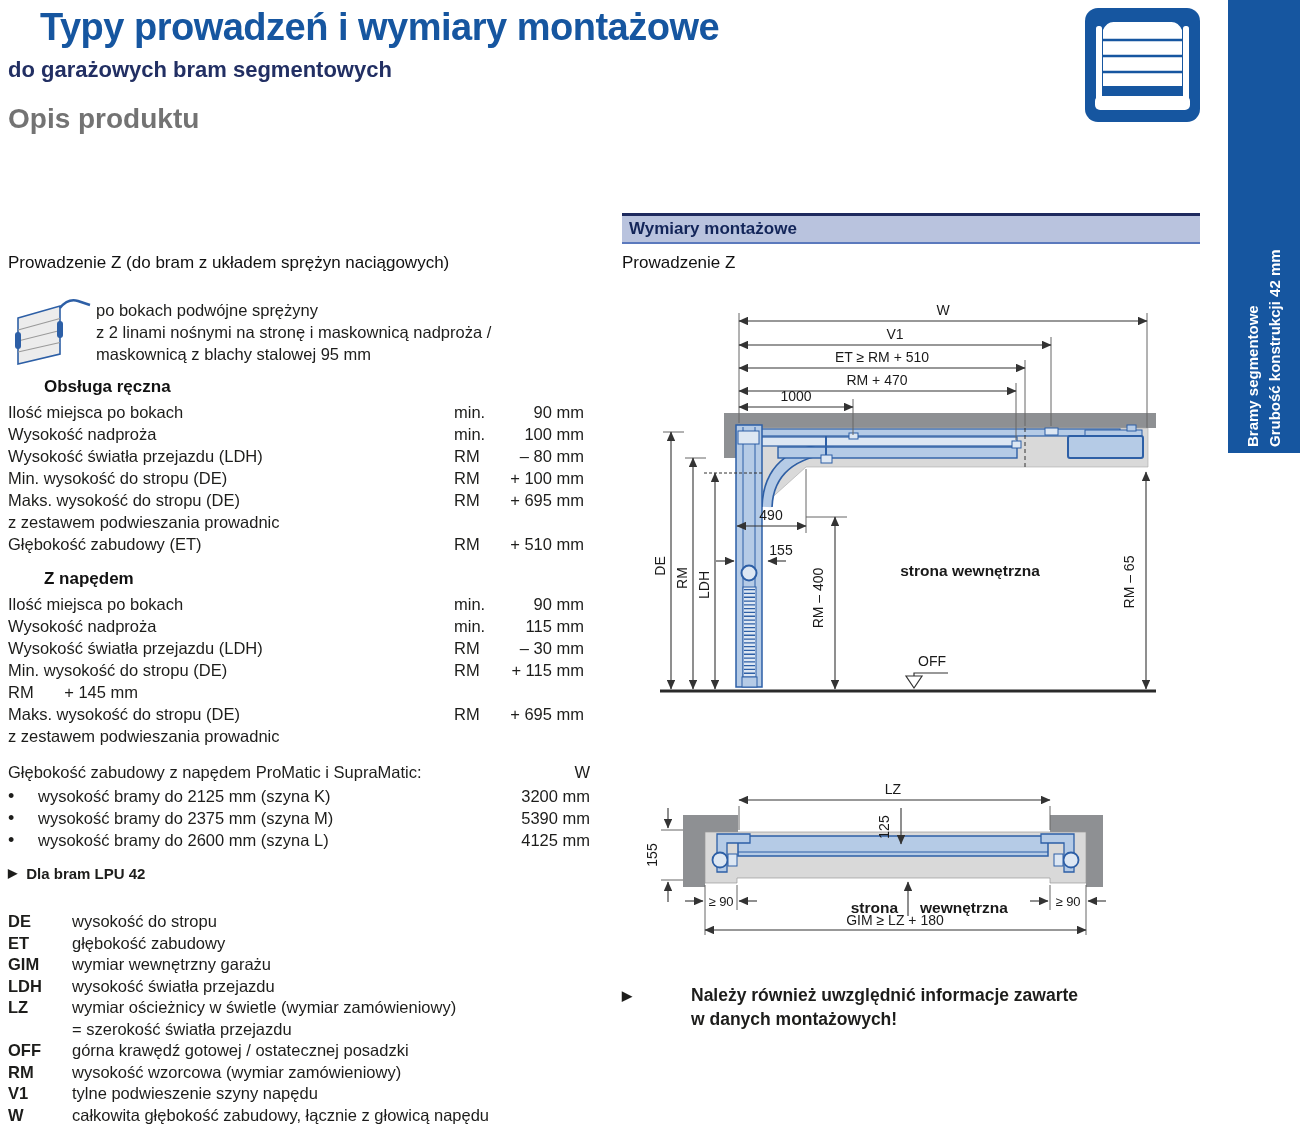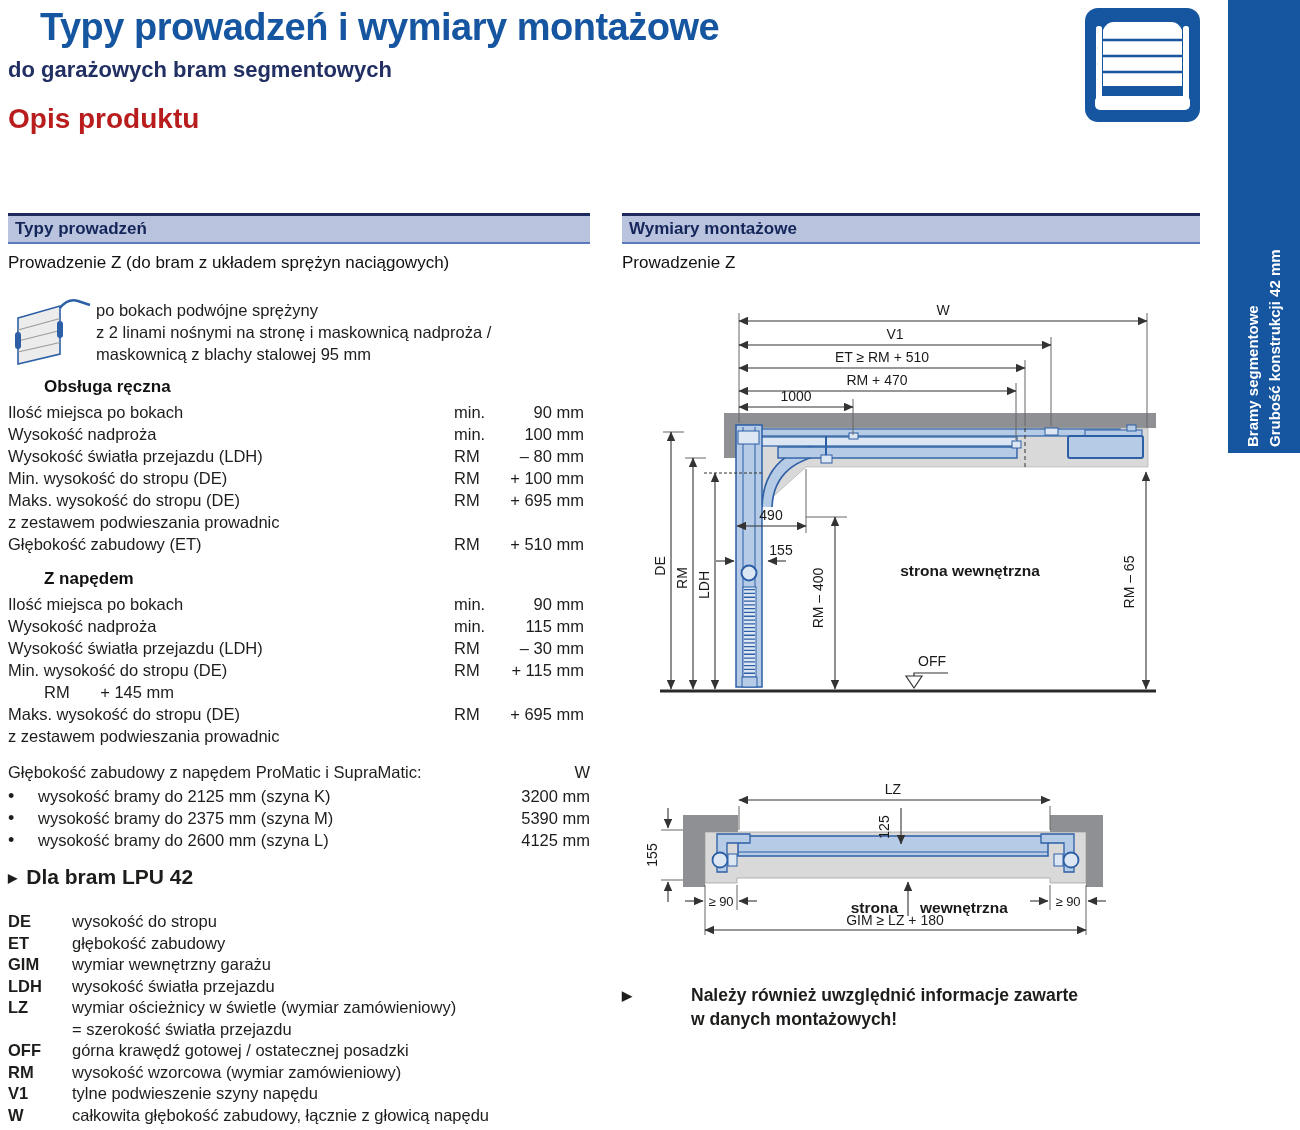--- a/index.html
+++ b/index.html
@@ -1,21 +1,21 @@
 <!DOCTYPE html>
 <html><head>
 <meta charset="utf-8">
 <style>
   html,body{margin:0;padding:0;background:#ffffff;}
   body{width:1300px;height:1130px;position:relative;font-family:"Liberation Sans",sans-serif;color:#1d1d1b;overflow:hidden;}
   .abs{position:absolute;}
   
   .main-title{left:8px;top:6px;font-size:38px;font-weight:bold;color:#1656a0;letter-spacing:-0.5px;margin-left:32px;}
   .sub-title{left:8px;top:57px;font-size:22px;font-weight:bold;color:#222f63;}
-  .section-title{left:8px;top:103px;font-size:28px;font-weight:bold;color:#b91c1c;}
+  .section-title{left:8px;top:103px;font-size:28px;font-weight:bold;color:#737373;}
   
   .side-tab{left:1228px;top:0;width:72px;height:453px;background:#1656a0;}
   .side-tab-text{position:absolute;left:0;top:0;width:453px;height:72px;
     transform:rotate(-90deg) translateX(-453px);transform-origin:0 0;
     display:flex;flex-direction:column;justify-content:center;
     color:#ffffff;font-weight:bold;font-size:15px;line-height:22px;padding-left:6px;box-sizing:border-box;}
   
   .left-col{left:8px;top:213px;width:582px;height:917px;}
   .right-col{left:622px;top:213px;width:578px;height:917px;}
   .panel-header{left:0;top:0;width:100%;box-sizing:border-box;background:#b9c3de;
@@ -23,29 +23,29 @@
     font-size:17px;font-weight:bold;color:#132559;padding:3px 0 3px 7px;}
   .lead-title{left:0;top:40px;font-size:17px;font-weight:normal;color:#111;}
   
   .intro{left:0;top:83px;width:582px;display:flex;}
   .intro-icon{width:88px;flex:0 0 88px;}
   .intro-text{font-size:16.5px;line-height:22px;padding-top:3px;}
   
   .block-title{font-size:17px;font-weight:bold;color:#111;margin-left:36px;}
   .spec-row{display:flex;font-size:16.5px;line-height:22px;}
   .spec-label{flex:1;}
-  .spec-ref{width:50px;flex:0 0 50px;margin-left:36px;}
+  .spec-ref{width:50px;flex:0 0 50px;}
   .spec-val{width:86px;flex:0 0 86px;text-align:right;padding-right:6px;box-sizing:border-box;}
   .depth-row{display:flex;font-size:16.5px;line-height:22px;}
   .depth-bullet{width:30px;flex:0 0 30px;}
   .depth-bullet::before{content:"•";font-size:18px;}
   .depth-label{flex:1;}
   .depth-val{width:92px;flex:0 0 92px;text-align:right;}
   .depth-heading-row{display:flex;font-size:16.5px;line-height:22px;align-items:center;}
-  .applies{font-size:21px;font-weight:bold;}
+  .applies{font-size:15px;font-weight:bold;}
   .applies::before{content:"▶";font-size:12px;margin-right:9px;position:relative;top:-2px;}
   
   .legend-row{display:flex;font-size:16.5px;line-height:21.5px;}
   .legend-abbr{width:64px;flex:0 0 64px;font-weight:bold;}
   .legend-desc{flex:1;}
   
   .note{left:0;top:770px;width:560px;font-size:17.5px;font-weight:bold;line-height:24px;display:flex;gap:43px;}
   .note-marker{width:26px;flex:0 0 26px;font-size:13px;padding-top:1px;}
   .note-marker::before{content:"▶";}
   
@@ -73,21 +73,20 @@
 </div>
 
 <div class="abs side-tab">
   <div class="side-tab-text">
     <div>Bramy segmentowe</div>
     <div>Grubość konstrukcji 42 mm</div>
   </div>
 </div>
 
 <div class="abs left-col">
-  <div class="abs panel-header">Typy prowadzeń</div>
   <div class="abs lead-title">Prowadzenie Z (do bram z układem sprężyn naciągowych)</div>
 
   <div class="abs intro">
     <div class="intro-icon">
       <svg width="84" height="74" viewBox="0 0 84 74">
         <path d="M10,22 L52,10 L52,58 L10,68 Z" fill="#ececec" stroke="#2d5fa6" stroke-width="1.6"></path>
         <line x1="10" y1="34" x2="52" y2="22.5" stroke="#9a9a9a" stroke-width="1.2"></line>
         <line x1="10" y1="45" x2="52" y2="34.5" stroke="#9a9a9a" stroke-width="1.2"></line>
         <line x1="10" y1="56" x2="52" y2="46.5" stroke="#9a9a9a" stroke-width="1.2"></line>
         <rect x="7" y="36" width="6" height="17" rx="3" fill="#2d5fa6"></rect>

